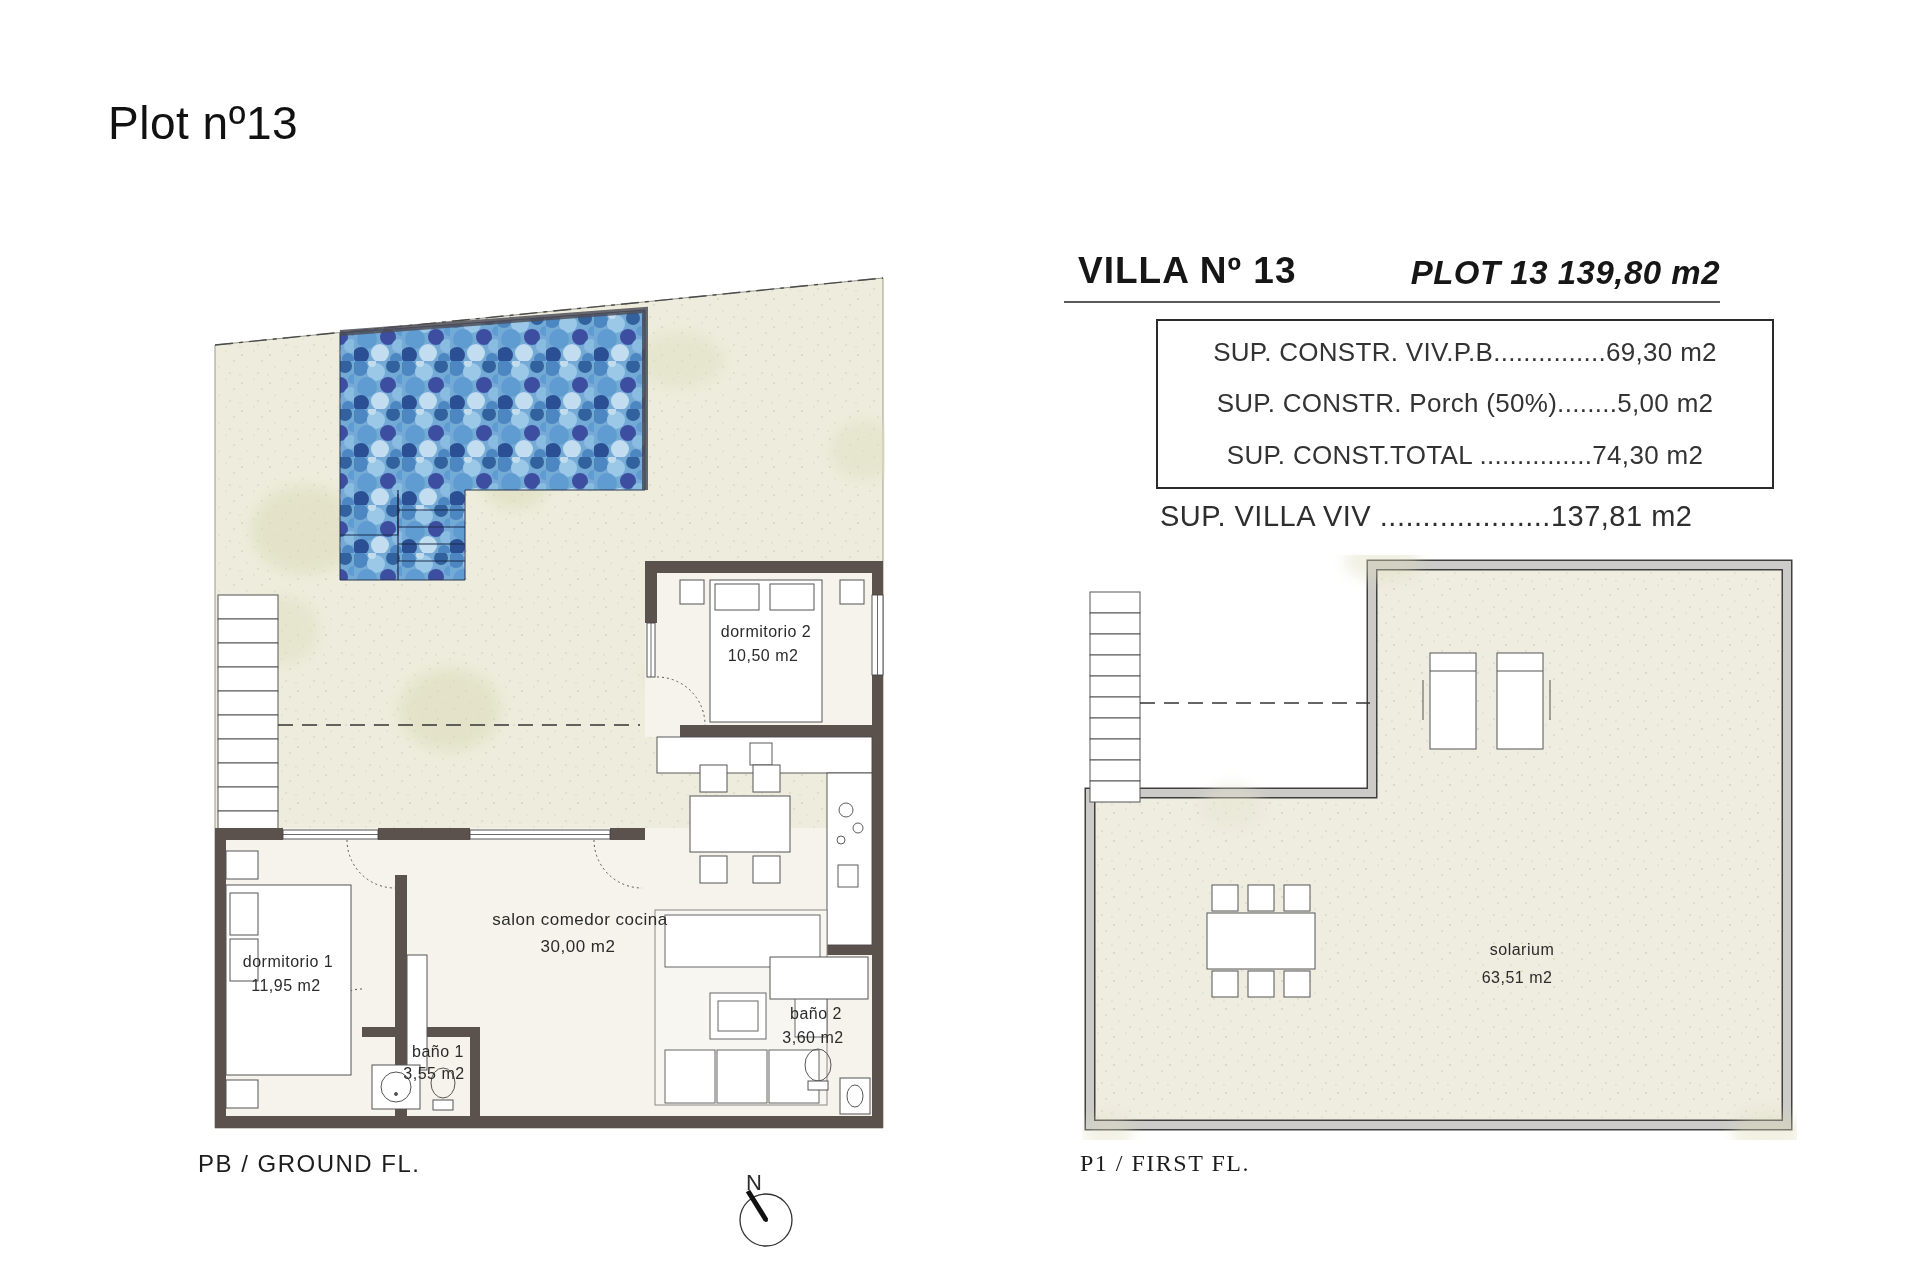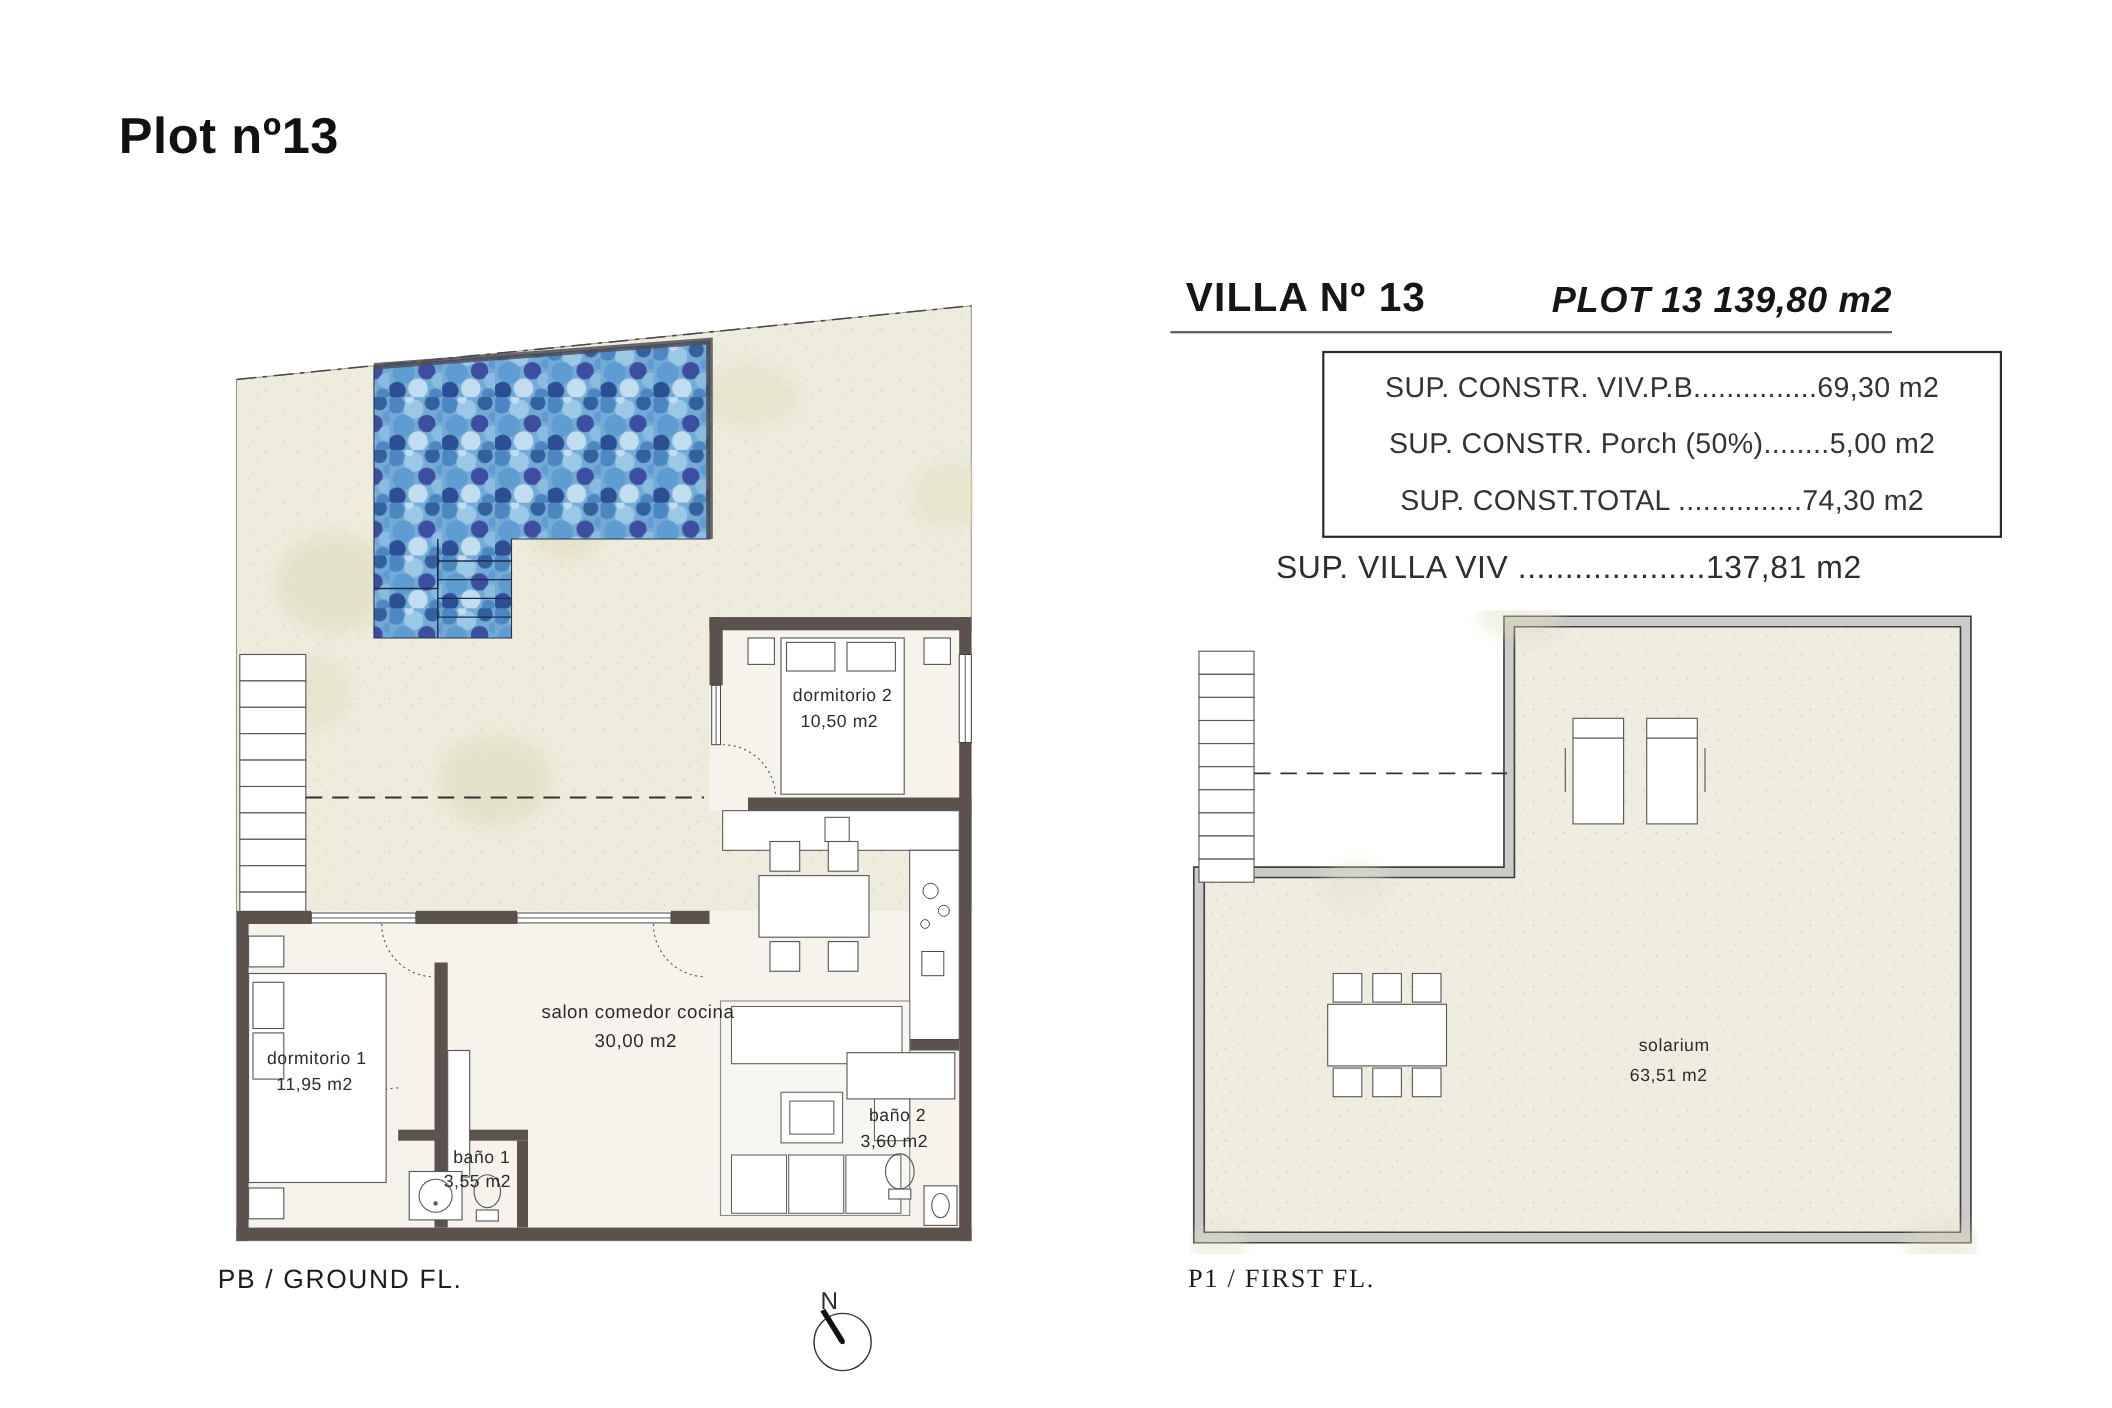--- a/index.html
+++ b/index.html
@@ -2,33 +2,33 @@
 <html><head>
 <meta charset="utf-8">
 <style>
   html,body{margin:0;padding:0;}
   body{
     width:1920px;height:1280px;position:relative;overflow:hidden;
     background:#ffffff;font-family:"Liberation Sans",sans-serif;
   }
   .abs{position:absolute;}
   #plot-title{
-    left:108px;top:96px;font-size:46px;font-weight:bold;color:#111;
+    left:108px;top:96px;font-size:46px;font-weight:normal;color:#111;
     letter-spacing:0.5px;
   }
   #spec-header{
     left:1064px;top:250px;width:656px;display:flex;justify-content:space-between;
     align-items:flex-end;border-bottom:2px solid #5a5a5a;padding-bottom:9px;
   }
   #spec-header .villa{font-size:37px;font-weight:bold;color:#161616;letter-spacing:1px;margin-left:14px;}
   #spec-header .plot{font-size:33px;font-weight:bold;color:#161616;letter-spacing:0.5px;font-style:italic;}
   #spec-box{
     left:1156px;top:319px;width:618px;height:170px;border:2.5px solid #2b2b2b;
     background:#fff;display:flex;flex-direction:column;justify-content:space-around;
-    padding:6px 0;box-sizing:border-box;margin-left:46px;
+    padding:6px 0;box-sizing:border-box;
   }
   #spec-box .row{font-size:26px;color:#333;text-align:center;letter-spacing:0.3px;white-space:nowrap;}
   #spec-total{
     left:1160px;top:500px;width:640px;font-size:29px;color:#2e2e2e;letter-spacing:0.5px;white-space:nowrap;
   }
   .floor-caption{
     font-size:24px;color:#1d1d1d;letter-spacing:1.5px;white-space:nowrap;
   }
   #caption-ground{left:198px;top:1150px;}
   #caption-first{left:1080px;top:1150px;font-family:Liberation Serif, serif;}

